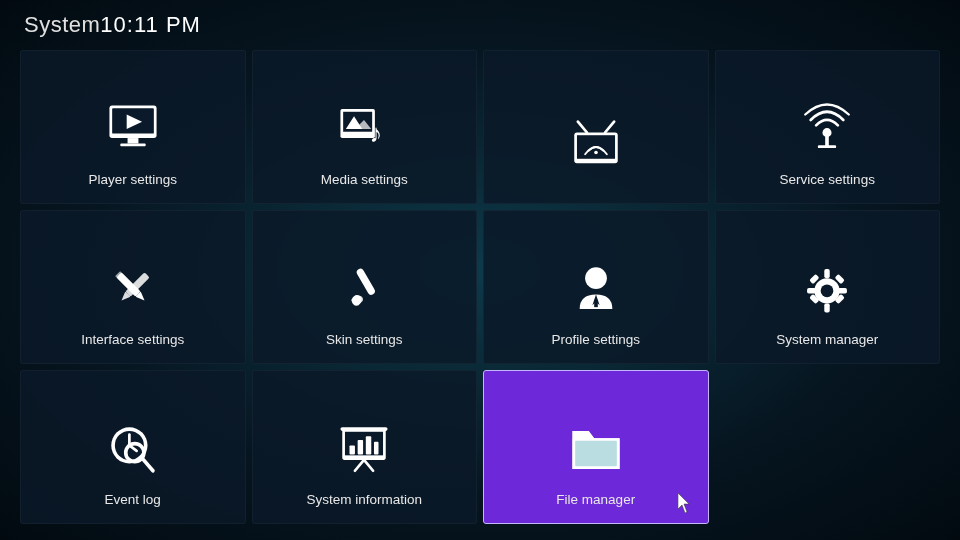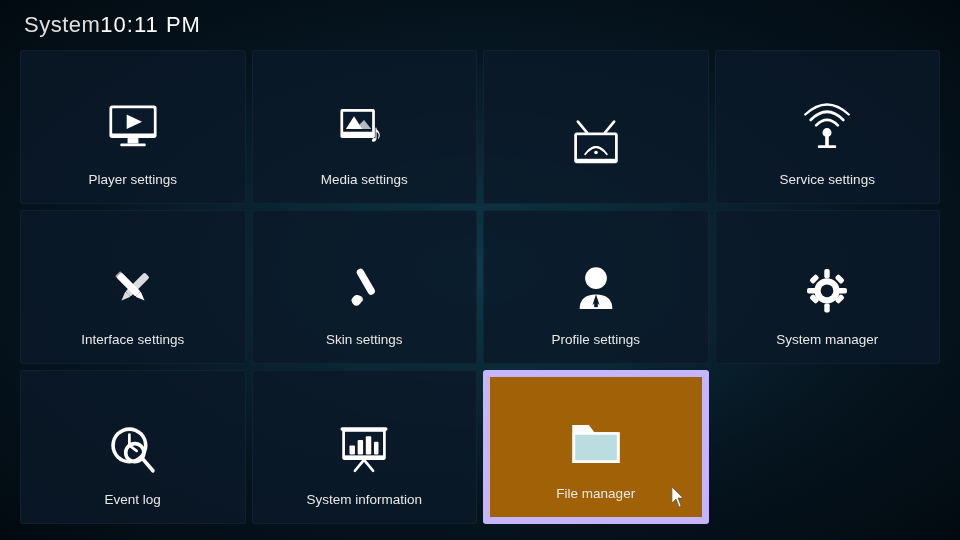--- a/index.html
+++ b/index.html
@@ -70,22 +70,22 @@
       align-items: center;
       justify-content: flex-end;
       padding-bottom: 14px;
       cursor: pointer;
       transition: background 0.15s;
       position: relative;
       border: 1px solid rgba(255,255,255,0.04);
     }
 
     .tile.active {
-      background: #a16207;
-      border: 7px solid #c4b5fd;
+      background: #6d28d9;
+      border: 1px solid #c4b5fd;
     }
 
     .tile-icon {
       width: 64px;
       height: 64px;
       display: flex;
       align-items: center;
       justify-content: center;
       margin-bottom: 10px;
       flex-shrink: 0;

